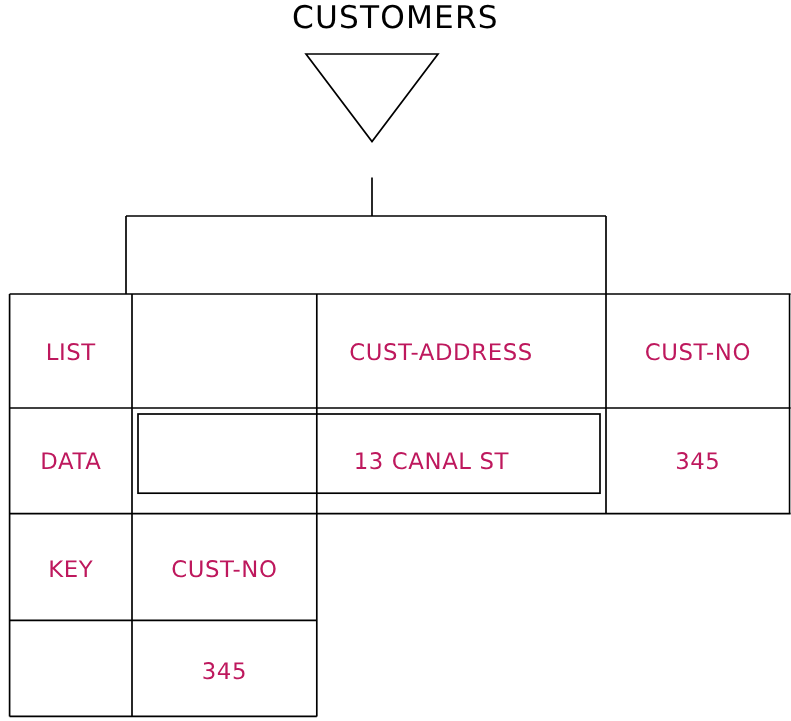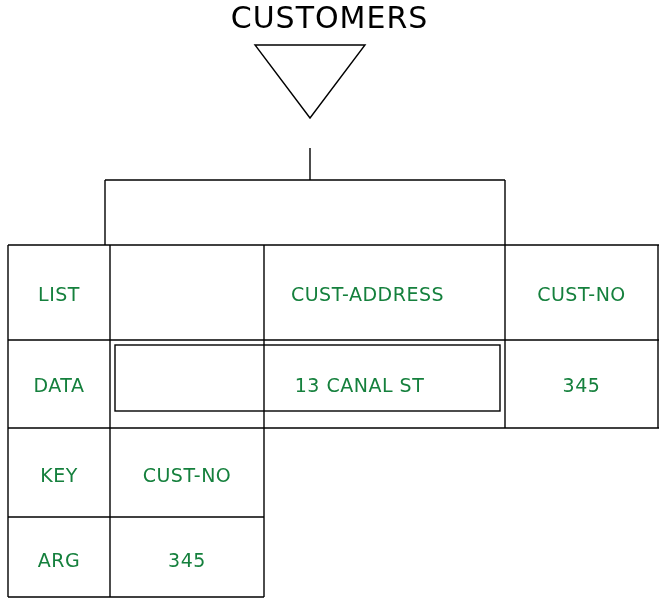--- a/index.html
+++ b/index.html
@@ -20,38 +20,38 @@
     left: 0; top: 0;
     width: 659px;
     height: 601px;
   }
   .title-text {
     position: absolute;
     left: 0;
     top: 0;
     width: 659px;
     text-align: center;
-    font-size: 30px;
+    font-size: 26px;
     letter-spacing: 1px;
     font-family: "DejaVu Sans", sans-serif;
     color: #000000;
   }
   svg.layer {
     position: absolute;
     left: 0;
     top: 0;
     width: 659px;
     height: 601px;
     pointer-events: none;
   }
   .cell-text {
     position: absolute;
     font-size: 19px;
     letter-spacing: 0.5px;
-    color: #15803d;
+    color: #be185d;
     white-space: nowrap;
     text-align: center;
     font-family: "DejaVu Sans", sans-serif;
   }
 </style>
 </head>
 <body>
 
 <div id="diagram-root">
 
@@ -88,16 +88,15 @@
   <div class="cell-text" style="left:264px; top:283px; width:207px;">CUST-ADDRESS</div>
   <div class="cell-text" style="left:505px; top:283px; width:153px;">CUST-NO</div>
 
   <div class="cell-text" style="left:8px; top:374px; width:102px;">DATA</div>
   <div class="cell-text" style="left:264px; top:374px; width:191px;">13 CANAL ST</div>
   <div class="cell-text" style="left:505px; top:374px; width:153px;">345</div>
 
   <div class="cell-text" style="left:8px; top:464px; width:102px;">KEY</div>
   <div class="cell-text" style="left:110px; top:464px; width:154px;">CUST-NO</div>
 
-  <div class="cell-text" style="left:8px; top:549px; width:102px;">ARG</div>
   <div class="cell-text" style="left:110px; top:549px; width:154px;">345</div>
 
 </div>
 
 </body></html>

